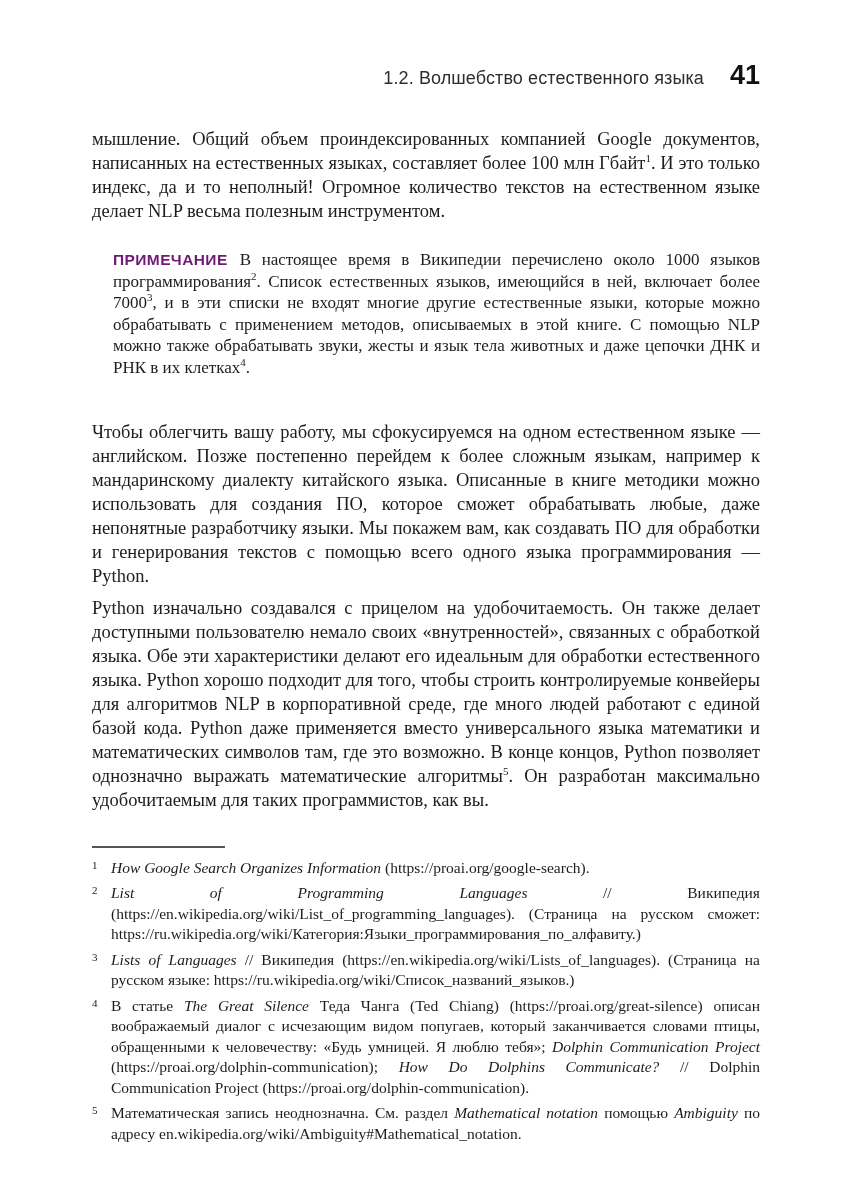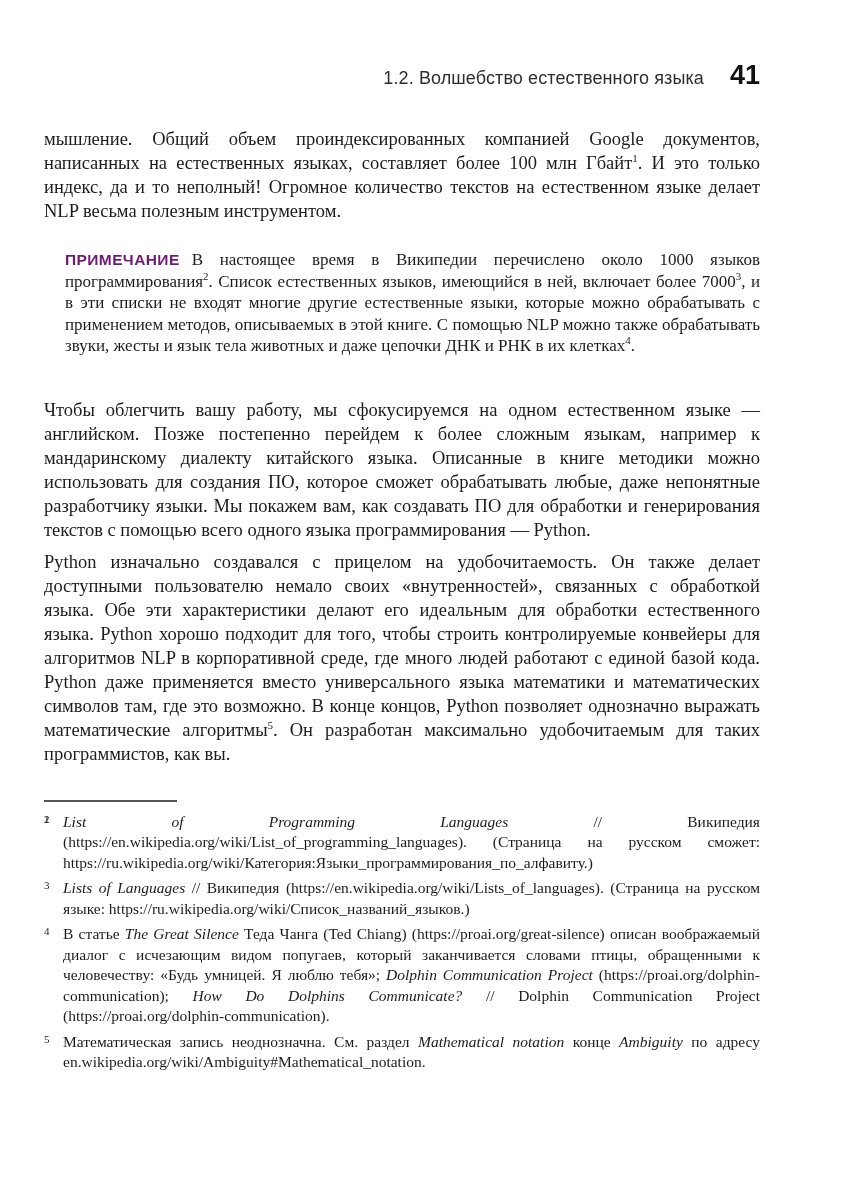--- a/index.html
+++ b/index.html
@@ -9,21 +9,21 @@
   }
   .book-page {
     position: relative;
     width: 849px;
     height: 1200px;
     background: #ffffff;
     color: #1c1c1c;
     font-family: "Liberation Serif", serif;
     overflow: hidden;
     box-sizing: border-box;
-    padding: 0 89px 0 44px;
+    padding: 0 89px 0 92px;
   }
   
   .page-header {
     margin-top: 60px;
     display: flex;
     justify-content: flex-end;
     align-items: baseline;
     gap: 26px;
     font-family: "Liberation Sans", sans-serif;
   }
@@ -112,29 +112,29 @@
   </div>
 
   <p class="body-paragraph para-2"><span>Чтобы облегчить вашу работу, мы сфокусируемся на одном естественном языке — английском. Позже постепенно перейдем к более сложным языкам, например к мандаринскому диалекту китайского языка. Описанные в книге методики можно использовать для создания ПО, которое сможет обрабатывать любые, даже непонятные разработчику языки. Мы покажем вам, как создавать ПО для обработки и генерирования текстов с помощью всего одного языка программирования — Python.</span></p>
 
   <p class="body-paragraph para-3"><span>Python изначально создавался с прицелом на удобочитаемость. Он также делает доступными пользователю немало своих «внутренностей», связанных с обработкой языка. Обе эти характеристики делают его идеальным для обработки естественного языка. Python хорошо подходит для того, чтобы строить контролируемые конвейеры для алгоритмов NLP в корпоративной среде, где много людей работают с единой базой кода. Python даже применяется вместо универсального языка математики и математических символов там, где это возможно. В конце концов, Python позволяет однозначно выражать математические алгоритмы</span><sup>5</sup><span>. Он разработан максимально удобочитаемым для таких программистов, как вы.</span></p>
 
   <hr class="footnote-divider">
 
   <div class="footnotes">
     <div class="footnote-item">
-      <span class="footnote-number">1</span>
+      <span class="footnote-number">1</span><span class="footnote-text"><i>How Google Search Organizes Information</i><span> (https://proai.org/google-search).</span></span>
     </div>
     <div class="footnote-item">
       <span class="footnote-number">2</span><span class="footnote-text"><i>List of Programming Languages</i><span> // Википедия (https://en.wikipedia.org/wiki/List_of_programming_languages). (Страница на русском сможет: https://ru.wikipedia.org/wiki/Категория:Языки_программирования_по_алфавиту.)</span></span>
     </div>
     <div class="footnote-item">
       <span class="footnote-number">3</span><span class="footnote-text"><i>Lists of Languages</i><span> // Википедия (https://en.wikipedia.org/wiki/Lists_of_languages). (Страница на русском языке: https://ru.wikipedia.org/wiki/Список_названий_языков.)</span></span>
     </div>
     <div class="footnote-item">
       <span class="footnote-number">4</span><span class="footnote-text"><span>В статье </span><i>The Great Silence</i><span> Теда Чанга (Ted Chiang) (https://proai.org/great-silence) описан воображаемый диалог с исчезающим видом попугаев, который заканчивается словами птицы, обращенными к человечеству: «Будь умницей. Я люблю тебя»; </span><i>Dolphin Communication Project</i><span> (https://proai.org/dolphin-communication); </span><i>How Do Dolphins Communicate?</i><span> // Dolphin Communication Project (https://proai.org/dolphin-communication).</span></span>
     </div>
     <div class="footnote-item">
-      <span class="footnote-number">5</span><span class="footnote-text"><span>Математическая запись неоднозначна. См. раздел </span><i>Mathematical notation</i><span> конце </span><i>Ambiguity</i><span> по адресу en.wikipedia.org/wiki/Ambiguity#Mathematical_notation.</span></span>
+      <span class="footnote-number">5</span><span class="footnote-text"><span>Математическая запись неоднозначна. См. раздел </span><i>Mathematical notation</i><span> помощью </span><i>Ambiguity</i><span> по адресу en.wikipedia.org/wiki/Ambiguity#Mathematical_notation.</span></span>
     </div>
   </div>
 
 </div>
 
 </body></html>

